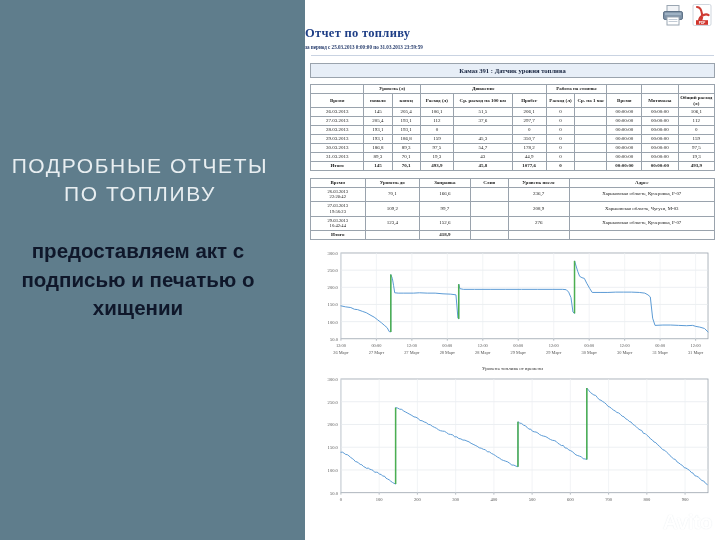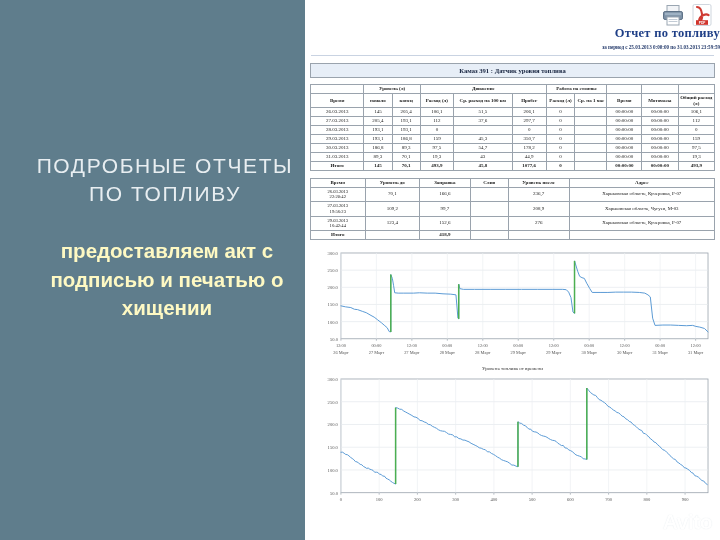--- a/index.html
+++ b/index.html
@@ -6,47 +6,47 @@
   html,body { width:720px; height:540px; overflow:hidden; }
   body {
     font-family:"Liberation Sans", sans-serif;
     background:#5f7d8c;
     position:relative;
   }
   
   #promo-panel{
     position:absolute; left:0; top:0; width:305px; height:540px;
     background:#5f7d8c;
-    display:flex; flex-direction:column; align-items:flex-end;
+    display:flex; flex-direction:column; align-items:flex-start;
     padding-top:152px;
     text-align:center;
   }
   #promo-heading{
     color:#e8eef1; font-size:21px; line-height:1.32;
     letter-spacing:1.6px; font-weight:400; width:280px;
   }
   #promo-line-1{
     margin-top:68px; color:#ffffff; font-size:20.5px; font-weight:bold;
     line-height:1.38; width:272px;
   }
   #promo-line-2{
-    margin-top:30px; color:#fef9c3; font-size:20.5px; font-weight:bold;
+    margin-top:30px; color:#0f172a; font-size:20.5px; font-weight:bold;
     line-height:1.38; width:276px;
   }
   
   #report-sheet{
     position:absolute; left:305px; top:0; width:415px; height:540px;
     background:#ffffff; overflow:hidden;
   }
   #report-toolbar{
     position:absolute; right:6px; top:3px;
     display:flex; gap:5px; align-items:flex-start;
   }
   .tool-icon{ width:24px; height:24px; display:block; }
-  #report-title-block{ padding-top:26px; text-align:right;padding-left:32px; }
+  #report-title-block{ padding-top:26px; text-align:left; }
   #report-title{
     font-family:"Liberation Serif", serif;
     color:#1f3f87; font-size:12.5px; font-weight:bold; letter-spacing:.3px;
   }
   #report-period{
     font-family:"Liberation Serif", serif;
     color:#243a6b; font-size:5.1px; font-weight:bold; margin-top:3px;
   }
   #title-rule{
     margin:5px 6px 0 6px; height:1px; background:#c9d3e2;

